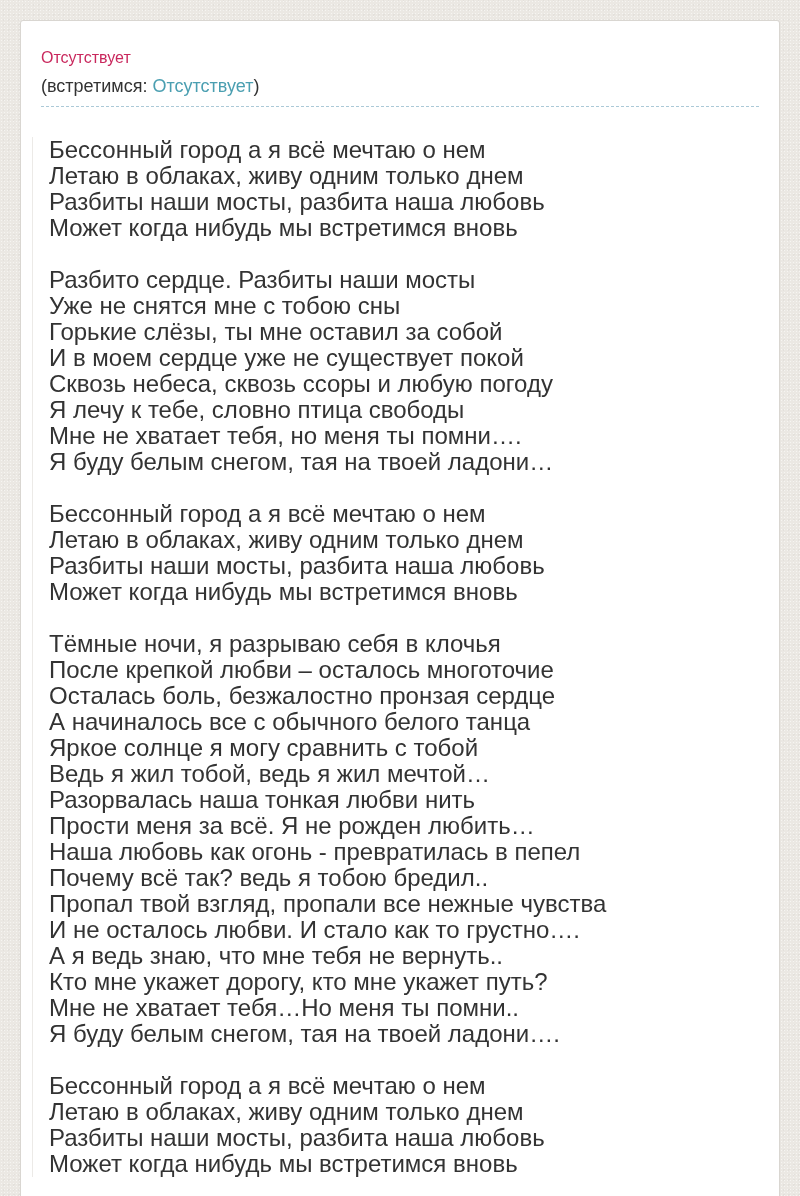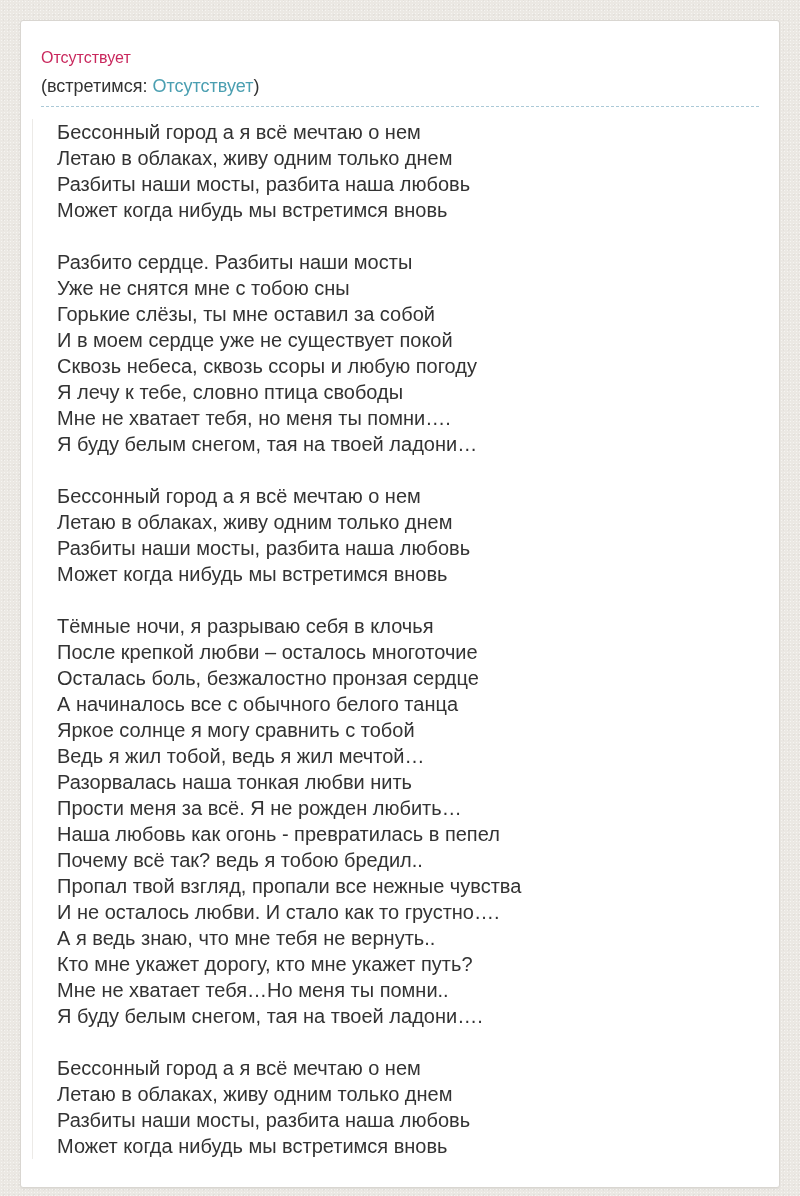--- a/index.html
+++ b/index.html
@@ -50,24 +50,24 @@
     color:var(--text-color);
     border-bottom:1px dashed var(--separator-color);
     padding-bottom:9px;
   }
   .artist-link{
     color:var(--link-color);
     text-decoration:none;
     cursor:pointer;
   }
   .lyrics{
-    margin:12px 0 0 -9px;
+    margin:30px 0 0 -9px;
     border-left:1px solid var(--rule-color);
-    padding-left:24px;
-    font-size:20px;
+    padding-left:16px;
+    font-size:24px;
     line-height:26px;
     color:var(--text-color);
   }
   .lyrics p.verse{
     margin:0 0 26px 0;
   }
   .lyrics p.verse:last-child{
     margin-bottom:0;
   }
 </style>

